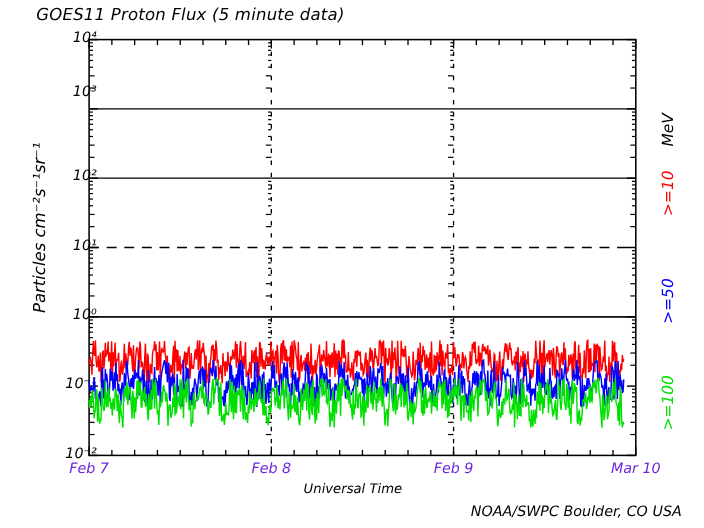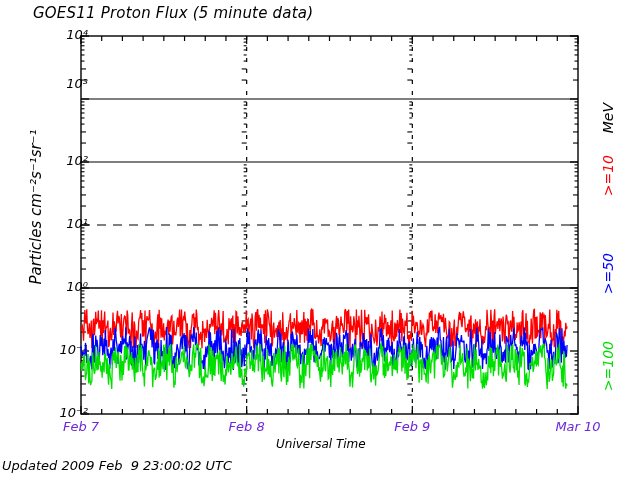--- a/index.html
+++ b/index.html
@@ -97,22 +97,22 @@
 
 <div id="stage">
 
   <div class="txt" id="title">GOES11 Proton Flux (5 minute data)</div>
 
 
   <div class="txt" id="ylabel">Particles cm⁻²s⁻¹sr⁻¹</div>
 
   <div class="txt" id="xlabel">Universal Time</div>
 
-  <div class="txt" id="updated">Updated 2009 Feb  9 23:00:02 UTC</div>
-
+
+  <div class="txt" id="credit">NOAA/SWPC Boulder, CO USA</div>
 
   <div id="yticks">
       <div class="ytick" style="top: 27px;">10⁴</div>
       <div class="ytick" style="top: 76px;">10³</div>
       <div class="ytick" style="top: 153px;">10²</div>
       <div class="ytick" style="top: 216px;">10¹</div>
       <div class="ytick" style="top: 279px;">10⁰</div>
       <div class="ytick" style="top: 342px;">10⁻¹</div>
       <div class="ytick" style="top: 405px; text-align: right;">10⁻²</div>
     </div>

